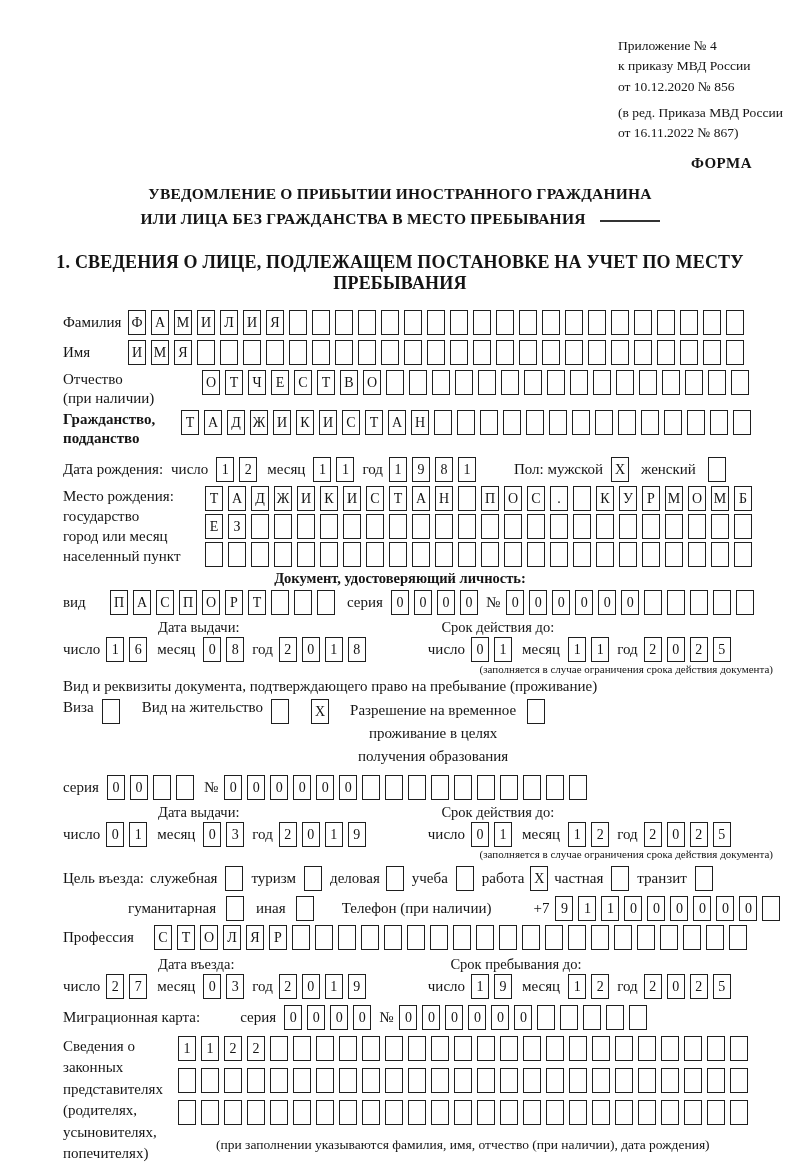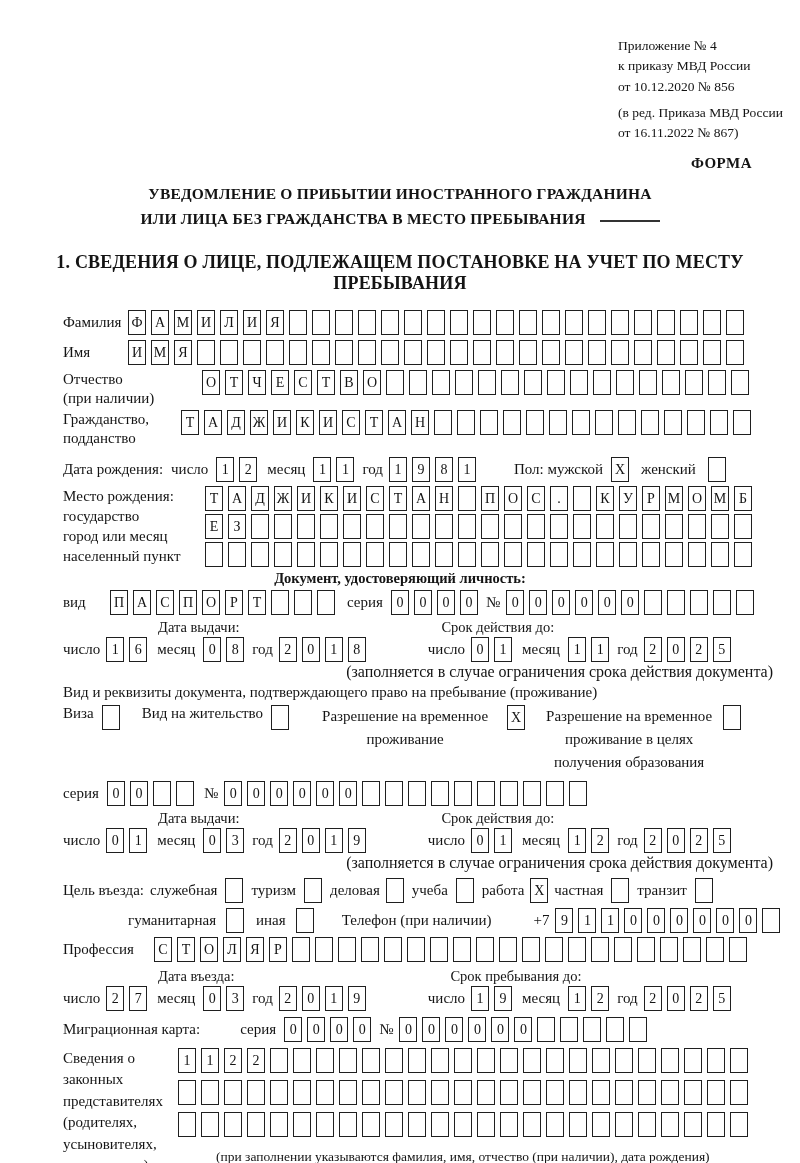--- a/index.html
+++ b/index.html
@@ -19,21 +19,21 @@
   .row.top{align-items:flex-start;}
   .lbl{flex:none;}
   .lblcol{flex:none;line-height:18px;}
   .lblcol.wide{line-height:20px;}
   .boxes{display:flex;gap:5px;flex:none;}
   .vstack{display:flex;flex-direction:column;gap:3px;}
   .cell{flex:none;display:inline-block;width:16px;height:23px;border:1.6px solid #1f1f1f;
         text-align:center;font-size:14px;line-height:23px;background:#fff;}
   .dochead{font-weight:bold;font-size:14.5px;margin-top:3px;}
   .dheads{display:flex;margin-top:4px;font-size:14.5px;}
-  .note{font-size:16px;text-align:right;padding-right:12px;margin-top:1px;}
+  .note{font-size:11px;text-align:right;padding-right:12px;margin-top:1px;}
   .opt{display:flex;align-items:flex-start;gap:8px;}
   .optlbl{text-align:center;line-height:1.55;}
   .bottom-note{font-size:13.5px;margin-top:12px;margin-left:38px;}
   .ml6{margin-left:6px;} .ml8{margin-left:8px;} .ml10{margin-left:10px;} .ml12{margin-left:12px;}
 </style>
 </head>
 <body>
 
 <div class="page">
 
@@ -147,21 +147,21 @@
         <span class="cell"></span>
         <span class="cell"></span>
         <span class="cell"></span>
         <span class="cell"></span>
         <span class="cell"></span>
         <span class="cell"></span>
       </div>
   </div>
 
   <div class="row top" style="margin-top:2px;">
-    <div class="lblcol" style="width:118px;line-height:19px;">
+    <div class="lblcol" style="width:118px;line-height:19px;font-weight:bold;">
       <div>Гражданство,</div>
       <div>подданство</div>
     </div>
     <div class="boxes">
         <span class="cell">Т</span>
         <span class="cell">А</span>
         <span class="cell">Д</span>
         <span class="cell">Ж</span>
         <span class="cell">И</span>
         <span class="cell">К</span>
@@ -397,21 +397,20 @@
           <span class="cell"></span>
         </div>
     </div>
     <div class="opt" style="margin-left:22px;">
       <span>Вид на жительство</span>
       <div class="boxes">
           <span class="cell"></span>
         </div>
     </div>
     <div class="opt" style="margin-left:22px;">
-      <div class="optlbl" style="width:188px;">Разрешение на временное проживание</div>
       <div class="boxes">
           <span class="cell">X</span>
         </div>
     </div>
     <div class="opt" style="margin-left:18px;">
       <div class="optlbl" style="width:172px;">Разрешение на временное проживание в целях получения образования</div>
       <div class="boxes">
           <span class="cell"></span>
         </div>
     </div>

